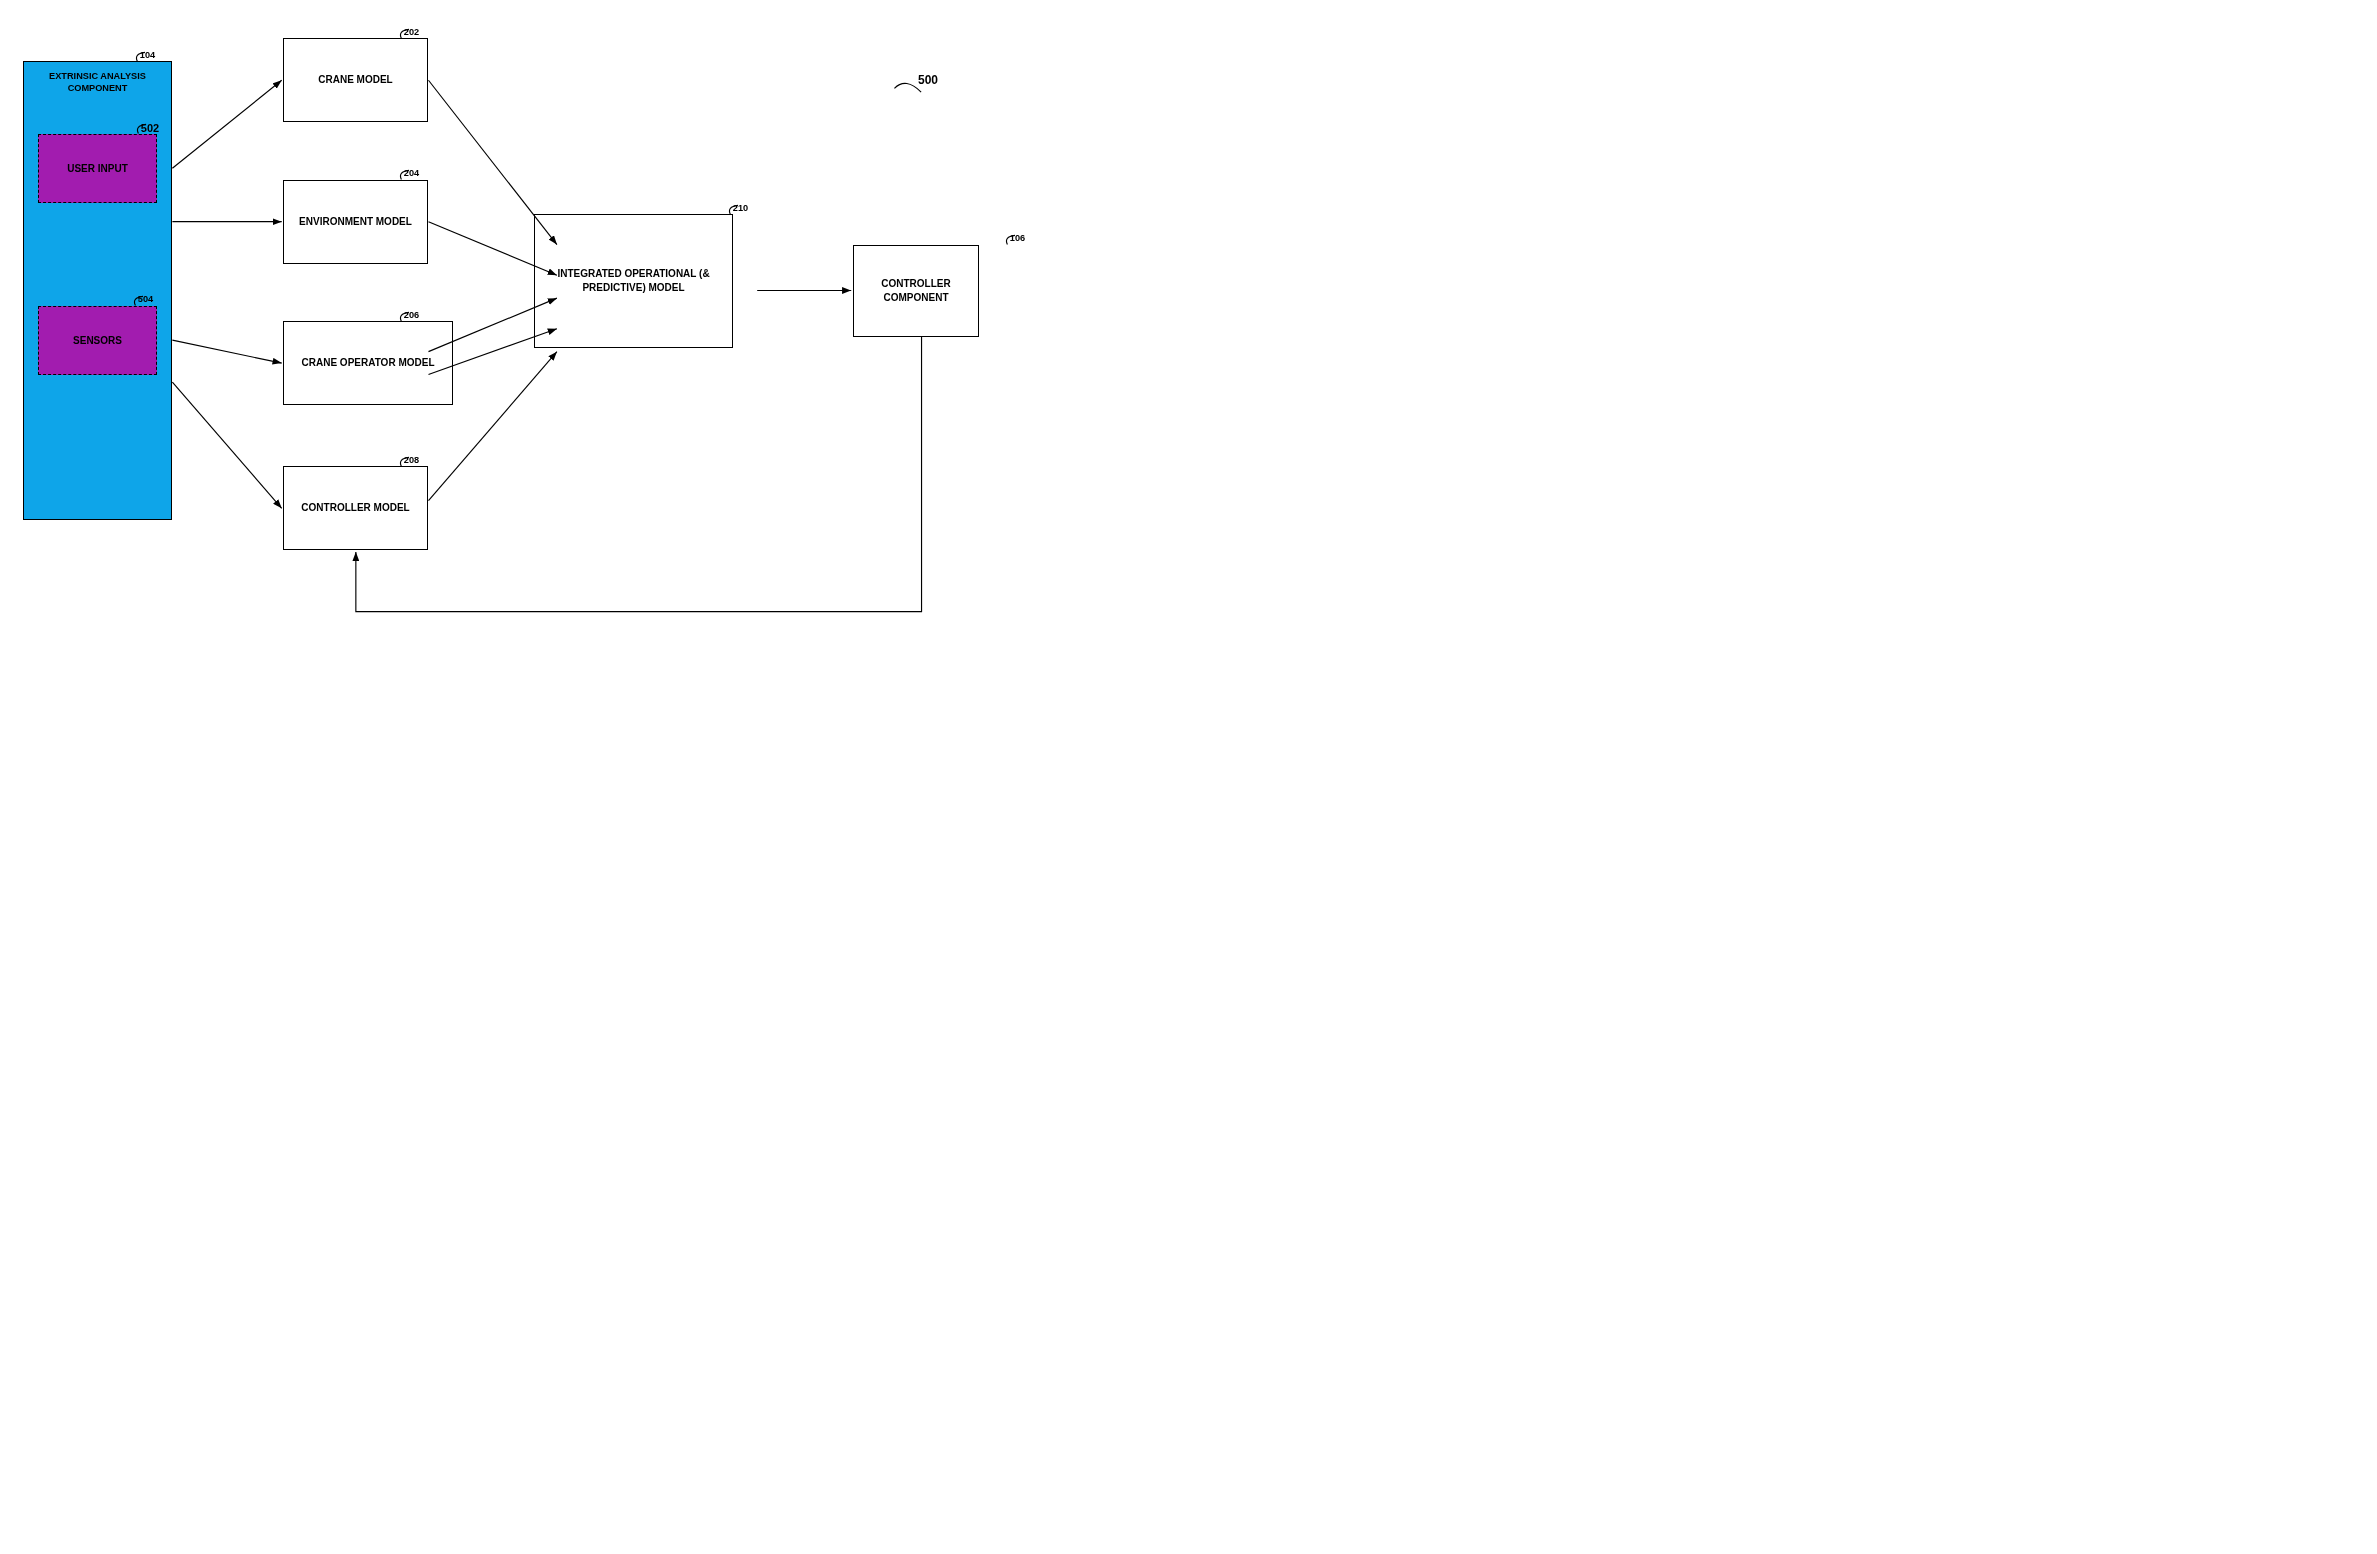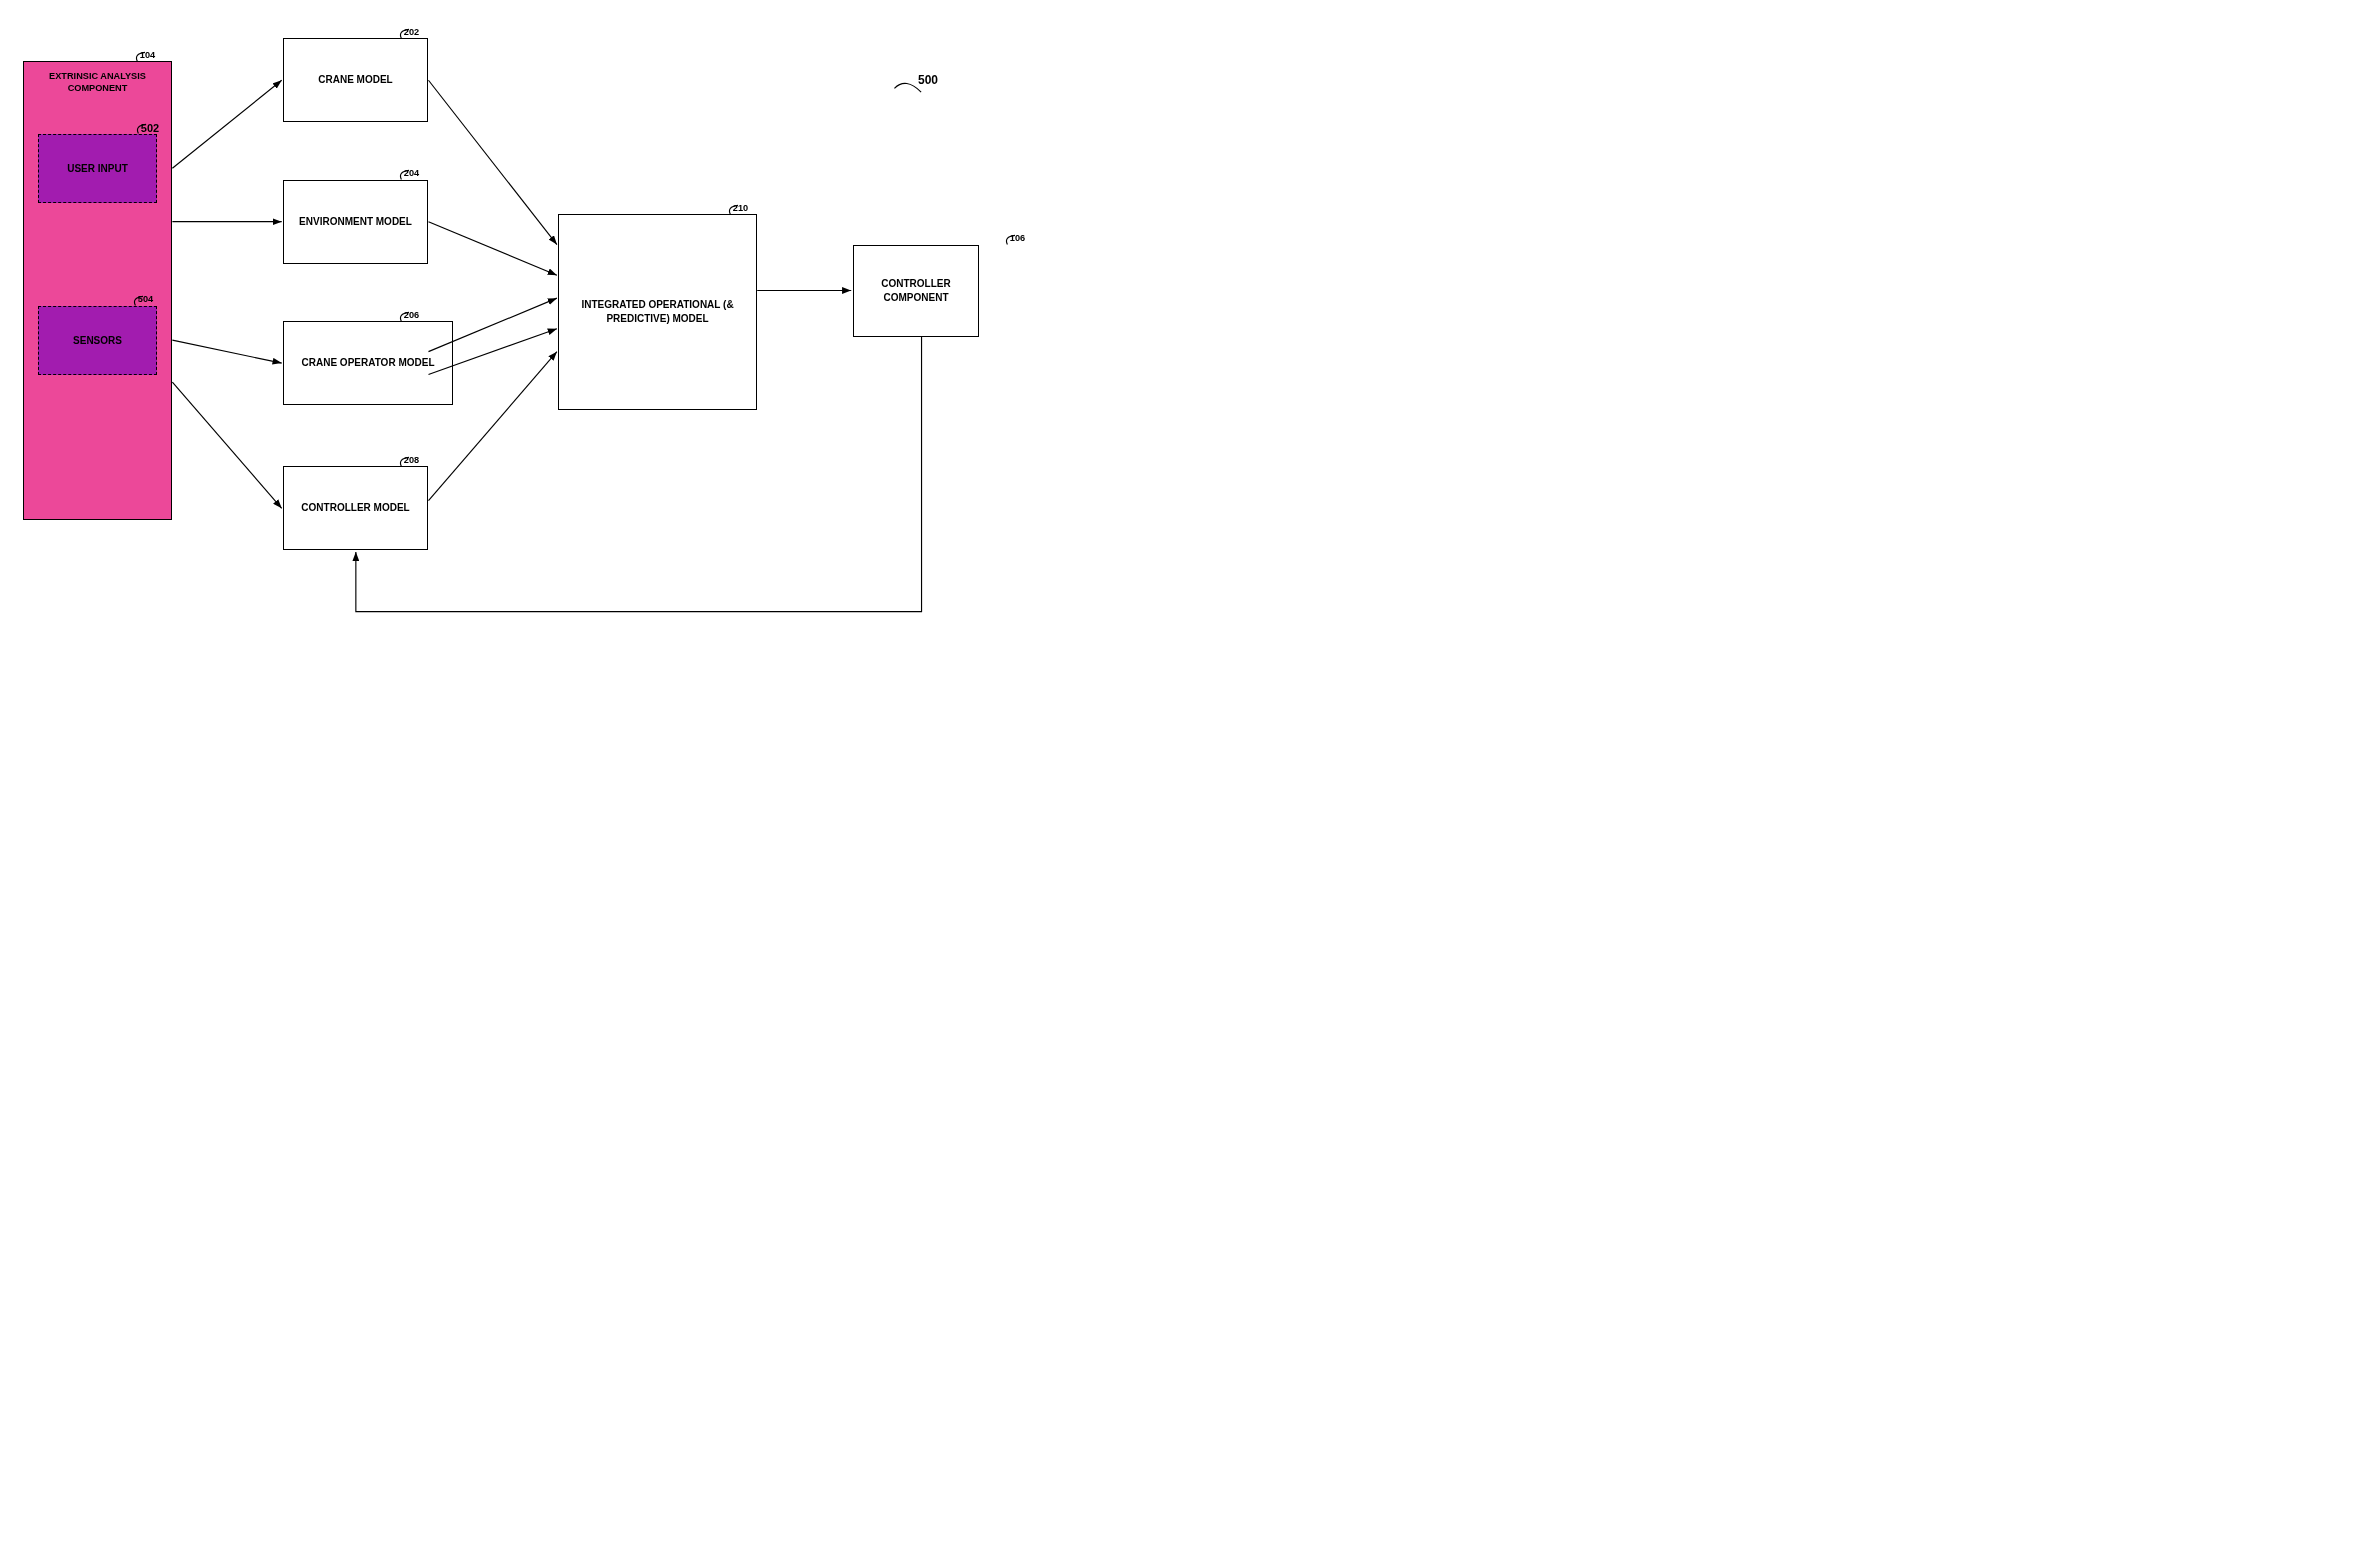--- a/index.html
+++ b/index.html
@@ -28,21 +28,21 @@
       font-size: 10px;
       font-weight: bold;
       line-height: 1.4;
     }
     .box-dashed {
       border: 1.5px dashed #000;
       background: #a21caf;
     }
     .box-outer {
       border: 1.5px solid #000;
-      background: #ec4899;
+      background: #0ea5e9;
     }
     .ref-number {
       position: absolute;
       font-size: 12px;
       font-weight: bold;
     }
     svg.arrows {
       position: absolute;
       top: 0; left: 0;
       width: 100%;
@@ -131,21 +131,21 @@
     <span>CONTROLLER MODEL</span>
   </div>
 
   <div style="position:absolute; top:455px; left:390px; font-size:9.2px; font-weight:bold;">
     <svg width="38" height="15.3" viewBox="0 0 50 20">
         <path d="M 15 15 Q 10 5 25 3" stroke="#000" stroke-width="1.5" fill="none"></path>
       </svg>
     <span style="position:absolute;top:0;left:13.8px;">208</span>
   </div>
 
-  <div class="box" style="left:558px; top:214px; width:199px; height:196px; font-size:10px;align-items:center;">
+  <div class="box" style="left:534px; top:214px; width:199px; height:134px; font-size:10px;align-items:center;">
     <span>INTEGRATED OPERATIONAL (&amp; PREDICTIVE) MODEL</span>
   </div>
 
   <div style="position:absolute; top:203px; left:719px; font-size:9.2px; font-weight:bold;">
     <svg width="38" height="15.3" viewBox="0 0 50 20">
         <path d="M 15 15 Q 10 5 25 3" stroke="#000" stroke-width="1.5" fill="none"></path>
       </svg>
     <span style="position:absolute;top:0;left:13.8px;">210</span>
   </div>
 

